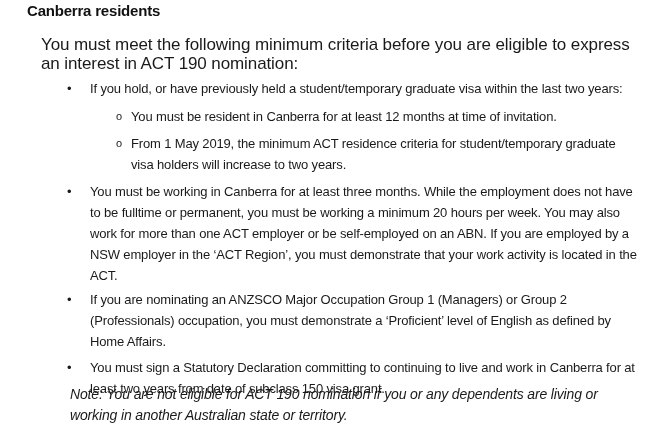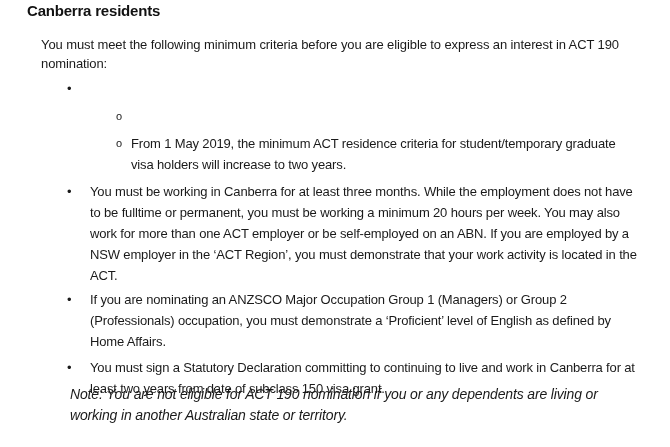--- a/index.html
+++ b/index.html
@@ -1,21 +1,21 @@
 <!DOCTYPE html>
 <html><head>
 <meta charset="utf-8">
 <style>
   html, body { margin: 0; padding: 0; background: #ffffff; }
   body { width: 670px; height: 447px; overflow: hidden; position: relative;
          font-family: "Liberation Sans", sans-serif; color: #1a1a1a; }
   .doc { position: absolute; left: 0; top: 0; width: 670px; height: 447px; }
   .title { position: absolute; left: 18px; top: 2px; font-weight: bold; font-size: 15px;
            letter-spacing: -0.2px; color: #111; margin-left: 9px; }
-  .intro { position: absolute; left: 41px; top: 35px; width: 600px; font-size: 13px;
+  .intro { position: absolute; left: 41px; top: 35px; width: 600px; font-size: 17px;
            line-height: 19px; letter-spacing: -0.1px; }
   .bullet { position: absolute; font-size: 13px; line-height: 21px; letter-spacing: -0.15px; }
   .bullet .mark { position: absolute; left: -23px; top: 0; font-size: 13px; }
   .sub .mark { position: absolute; left: -15px; top: 0; font-size: 11px; }
   .b1 { left: 90px; top: 78px; width: 560px; }
   .s1 { left: 131px; top: 106px; width: 520px; }
   .s2 { left: 131px; top: 133px; width: 500px; }
   .b2 { left: 90px; top: 181px; width: 550px; }
   .b3 { left: 90px; top: 289px; width: 550px; }
   .b4 { left: 90px; top: 357px; width: 555px; }
@@ -25,24 +25,26 @@
 </head>
 <body>
 
 <div class="doc">
   <div class="title">Canberra residents</div>
 
   <div class="intro">You must meet the following minimum criteria before you are eligible to express an interest in ACT 190 nomination:</div>
 
   <div class="bullet b1">
     <span class="mark">•</span>
+    <span>If you hold, or have previously held a student/temporary graduate visa within the last two years:</span>
   </div>
 
   <div class="bullet sub s1">
     <span class="mark">o</span>
+    <span>You must be resident in Canberra for at least 12 months at time of invitation.</span>
   </div>
 
   <div class="bullet sub s2">
     <span class="mark">o</span>
     <span>From 1 May 2019, the minimum ACT residence criteria for student/temporary graduate visa holders will increase to two years.</span>
   </div>
 
   <div class="bullet b2">
     <span class="mark">•</span>
     <span>You must be working in Canberra for at least three months. While the employment does not have to be fulltime or permanent, you must be working a minimum 20 hours per week. You may also work for more than one ACT employer or be self-employed on an ABN. If you are employed by a NSW employer in the ‘ACT Region’, you must demonstrate that your work activity is located in the ACT.</span>

